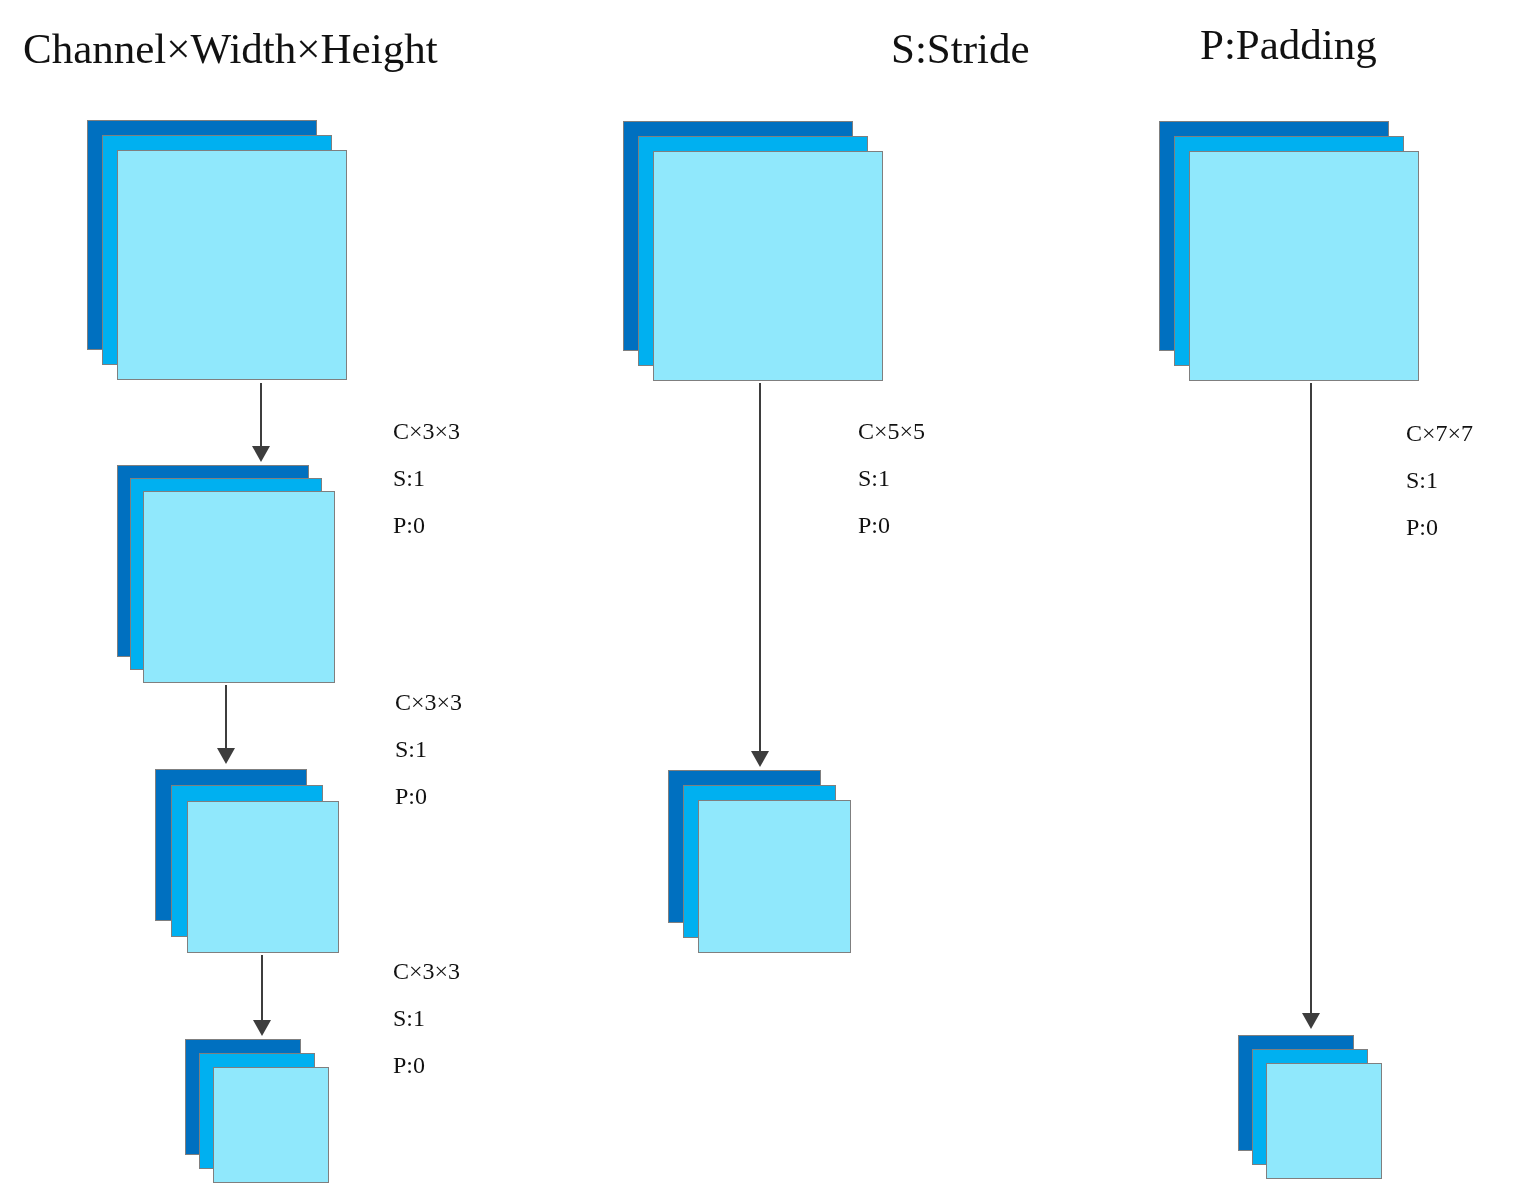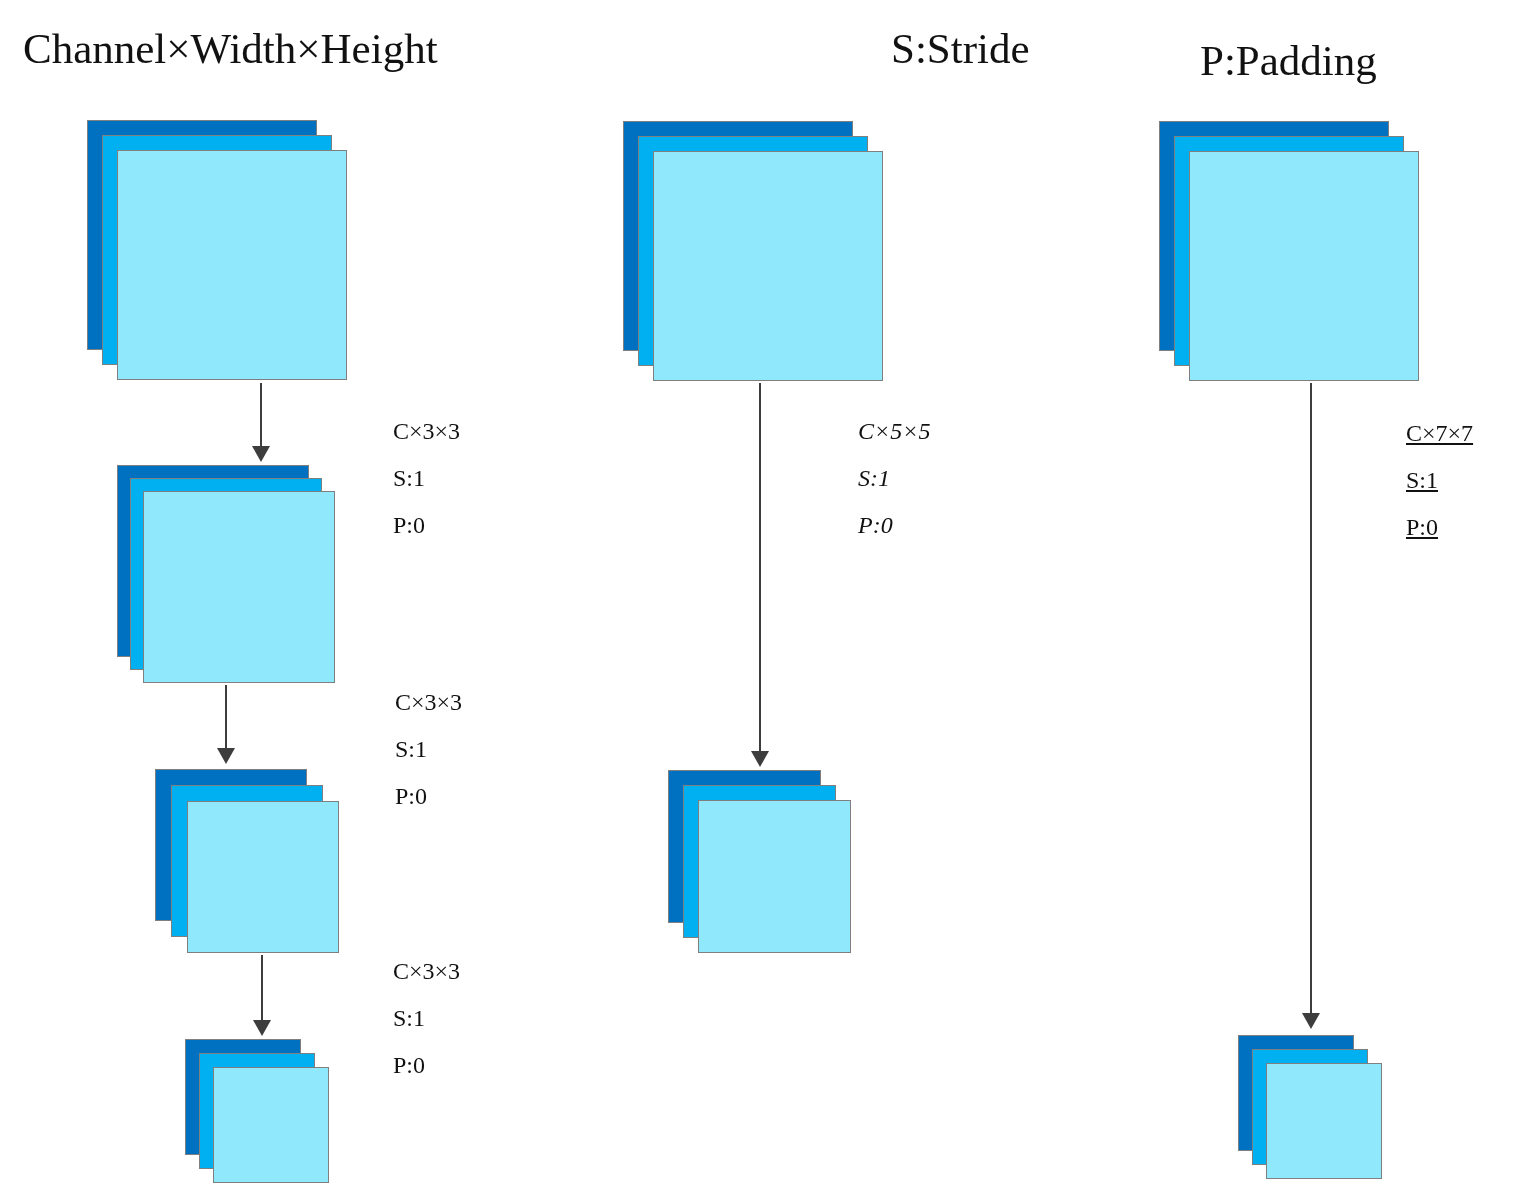--- a/index.html
+++ b/index.html
@@ -19,21 +19,21 @@
   .header {
     position: absolute;
     font-size: 43px;
     line-height: 1.15;
     white-space: nowrap;
     letter-spacing: 0px;
   }
   .header-dims { left: 23px;  top: 24px; }
   .header-c    { left: 557px; top: 24px; }
   .header-s    { left: 891px; top: 24px; text-align: center; }
-  .header-p    { left: 1200px; top: 36px; }
+  .header-p    { left: 1200px; top: 20px; }
 
   .stack { position: absolute; left: 0; top: 0; }
   .layer {
     position: absolute;
     border: 1px solid #7f7f7f;
     box-sizing: border-box;
   }
   .arrow-line {
     position: absolute;
     width: 2px;
@@ -128,23 +128,23 @@
     <div class="conv-label" style="left: 395px; top: 679px;">
       <div>C×3×3</div>
       <div>S:1</div>
       <div>P:0</div>
     </div>
     <div class="conv-label" style="left: 393px; top: 948px;">
       <div>C×3×3</div>
       <div>S:1</div>
       <div>P:0</div>
     </div>
-    <div class="conv-label" style="left: 858px; top: 408px; font-style: italic;">
+    <div class="conv-label" style="left: 858px; top: 408px;">
       <div>C×5×5</div>
       <div>S:1</div>
       <div>P:0</div>
     </div>
-    <div class="conv-label" style="left: 1406px; top: 410px; text-decoration: underline;">
+    <div class="conv-label" style="left: 1406px; top: 410px;">
       <div>C×7×7</div>
       <div>S:1</div>
       <div>P:0</div>
     </div>
   </div>
 
 </body></html>

